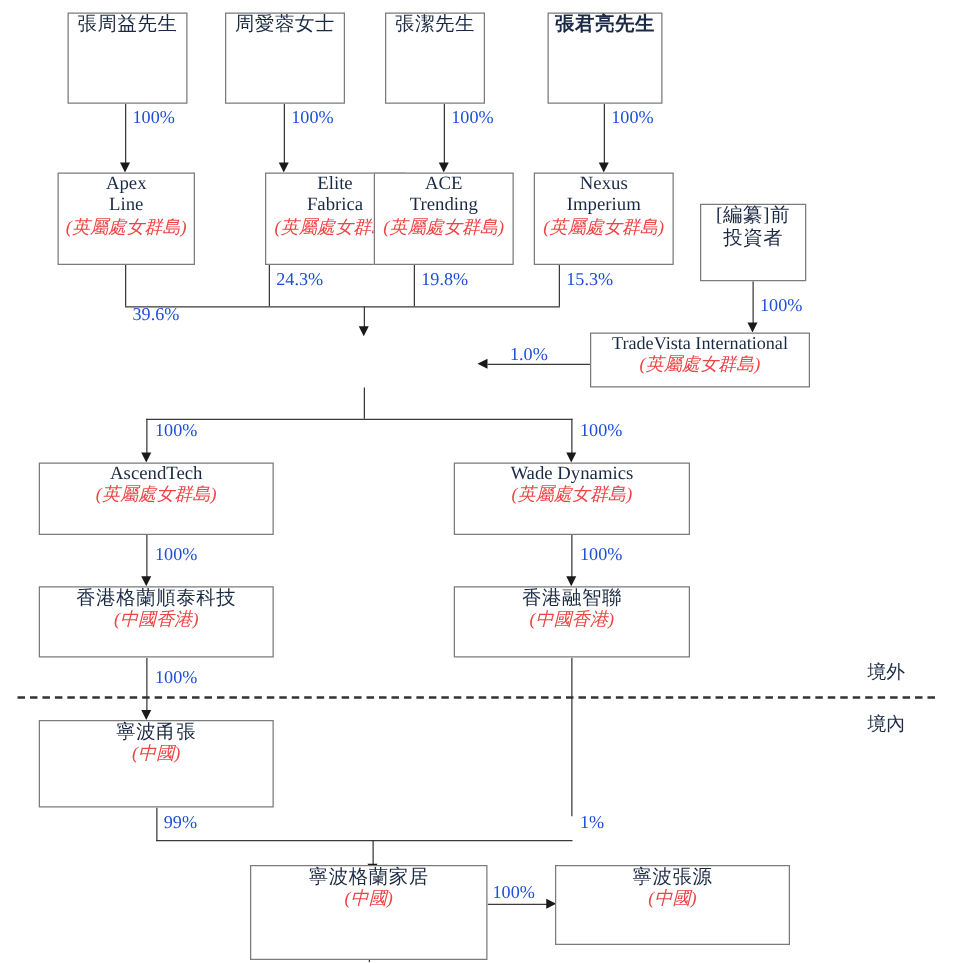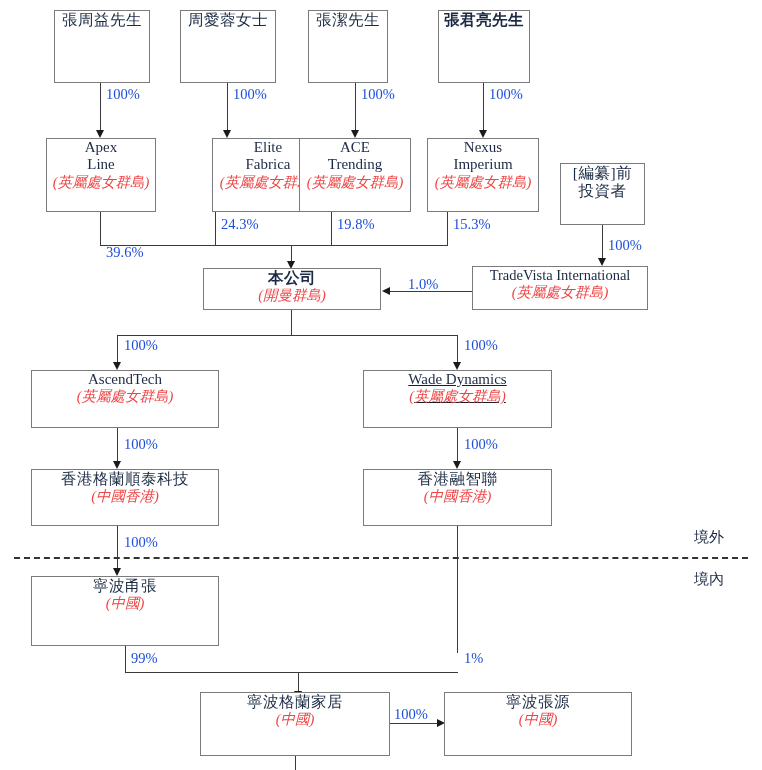--- a/index.html
+++ b/index.html
@@ -196,24 +196,20 @@
   <div class="vline" style="left:215px;top:212px;height:33px;"></div>
   <div class="pct" style="left:221px;top:216px;">24.3%</div>
   <div class="vline" style="left:331px;top:212px;height:33px;"></div>
   <div class="pct" style="left:337px;top:216px;">19.8%</div>
   <div class="vline" style="left:447px;top:212px;height:33px;"></div>
   <div class="pct" style="left:453px;top:216px;">15.3%</div>
   <div class="hline" style="left:100px;top:245px;width:348px;"></div>
   <div class="vline" style="left:291px;top:245px;height:17px;"></div>
   <div class="arrow-down" style="left:286.5px;top:261px;"></div>
 
-  <div class="box bold" style="left:203px;top:268px;width:178px;height:42px;">
-    <div class="nm zh">本公司</div>
-    <div class="jur">(開曼群島)</div>
-  </div>
 
   <div class="box" style="left:472px;top:266px;width:176px;height:44px;">
     <div class="nm" style="font-size:14.5px;">TradeVista International</div>
     <div class="jur">(英屬處女群島)</div>
   </div>
 
   <div class="hline" style="left:390px;top:291px;width:82px;"></div>
   <div class="arrow-left" style="left:382px;top:286.5px;"></div>
   <div class="pct" style="left:408px;top:276px;">1.0%</div>
 
@@ -223,21 +219,21 @@
   <div class="arrow-down" style="left:112.5px;top:362px;"></div>
   <div class="pct" style="left:124px;top:337px;">100%</div>
   <div class="vline" style="left:457px;top:335px;height:28px;"></div>
   <div class="arrow-down" style="left:452.5px;top:362px;"></div>
   <div class="pct" style="left:464px;top:337px;">100%</div>
 
   <div class="box" style="left:31px;top:370px;width:188px;height:58px;">
     <div class="nm">AscendTech</div>
     <div class="jur">(英屬處女群島)</div>
   </div>
-  <div class="box" style="left:363px;top:370px;width:189px;height:58px;text-decoration:underline;">
+  <div class="box" style="left:363px;top:370px;width:189px;height:58px;">
     <div class="nm">Wade Dynamics</div>
     <div class="jur">(英屬處女群島)</div>
   </div>
 
   <div class="vline" style="left:117px;top:428px;height:34px;"></div>
   <div class="arrow-down" style="left:112.5px;top:461px;"></div>
   <div class="pct" style="left:124px;top:436px;">100%</div>
 
   <div class="vline" style="left:457px;top:428px;height:34px;"></div>
   <div class="arrow-down" style="left:452.5px;top:461px;"></div>
@@ -267,21 +263,21 @@
     <div class="jur">(中國)</div>
   </div>
 
   <div class="vline" style="left:125px;top:646px;height:27px;"></div>
   <div class="pct" style="left:131px;top:650px;">99%</div>
   <div class="pct" style="left:464px;top:650px;">1%</div>
   <div class="hline" style="left:125px;top:672px;width:333px;"></div>
   <div class="vline" style="left:298px;top:672px;height:20px;"></div>
   <div class="arrow-down" style="left:293.5px;top:691px;"></div>
 
-  <div class="box" style="left:200px;top:692px;width:190px;height:64px;">
+  <div class="box" style="left:200px;top:692px;width:190px;height:76px;">
     <div class="nm zh">寧波格蘭家居</div>
     <div class="jur">(中國)</div>
   </div>
   <div class="box" style="left:444px;top:692px;width:188px;height:64px;">
     <div class="nm zh">寧波張源</div>
     <div class="jur">(中國)</div>
   </div>
 
   <div class="hline" style="left:390px;top:723px;width:48px;"></div>
   <div class="arrow-right" style="left:437px;top:718.5px;"></div>

